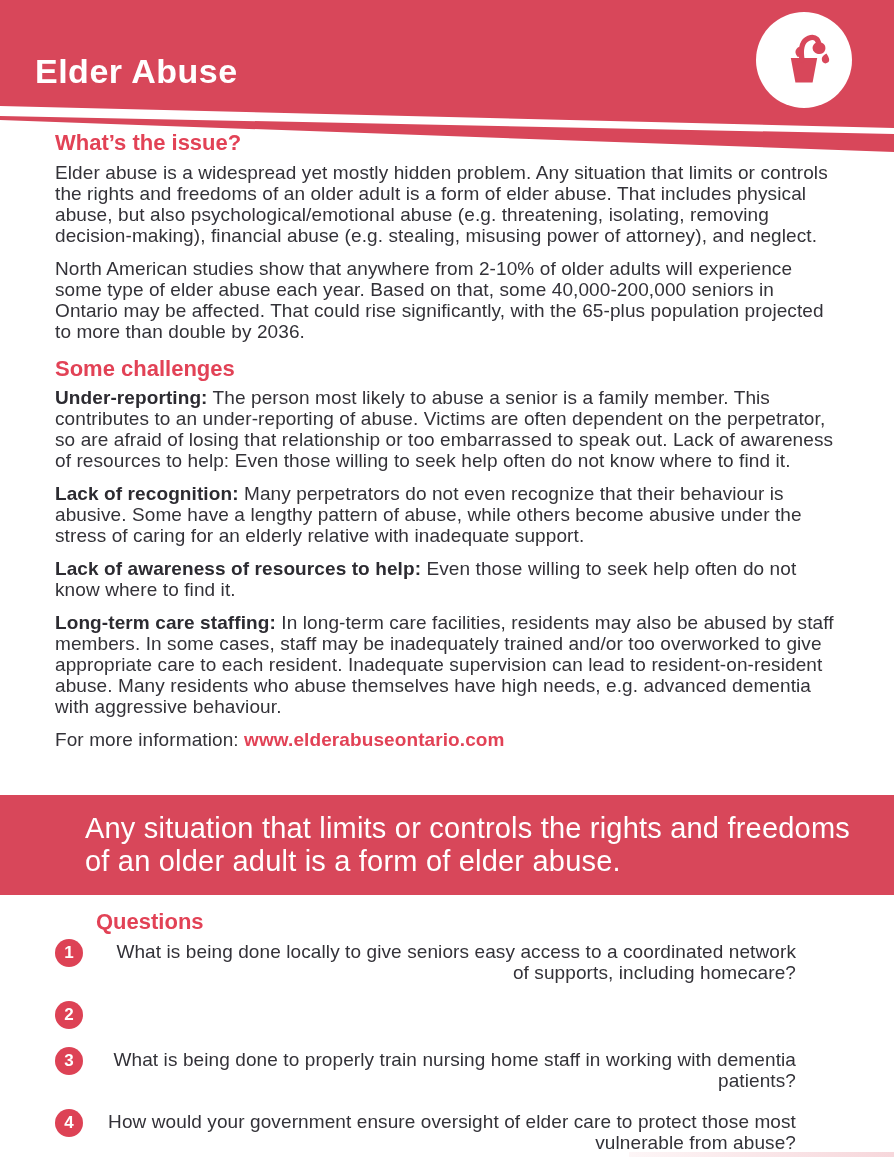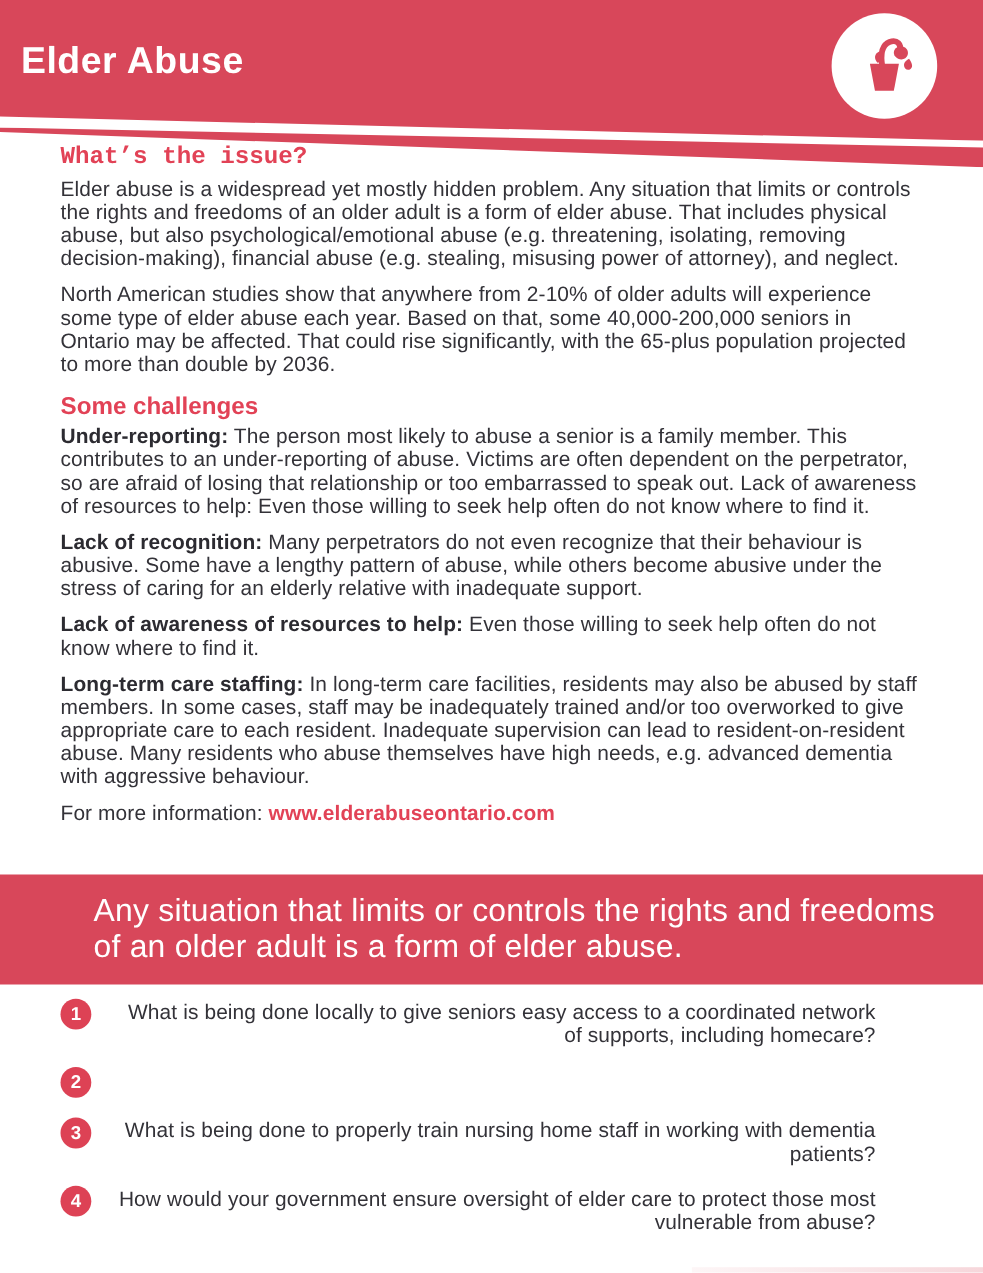--- a/index.html
+++ b/index.html
@@ -24,41 +24,41 @@
     position:absolute;top:0;left:0;width:894px;height:160px;
     background:var(--brand-red);
     clip-path:polygon(0 0,894px 0,894px 128px,0 106px);
   }
   .hero-wedge{
     position:absolute;top:0;left:0;width:894px;height:160px;
     background:var(--brand-red);
     clip-path:polygon(0 116px,894px 134px,894px 152px,0 120px);
   }
   .hero-title{
-    position:absolute;top:36px;left:19px;margin:0;
+    position:absolute;top:36px;left:19px;margin:16px;
     font-size:34px;font-weight:700;letter-spacing:.5px;color:#ffffff;
   }
   .hero-badge{
     position:absolute;top:12px;right:42px;
     width:96px;height:96px;border-radius:50%;
     background:#ffffff;
     display:flex;align-items:center;justify-content:center;
   }
   .hero-badge svg{width:66px;height:66px;}
   
   .content{
     height:666px;
     padding:0 40px 0 55px;
   }
   h2{
     margin:13px 0 6px 0;
     font-size:22px;line-height:27px;font-weight:700;
     color:var(--accent-red);
   }
-  .content h2:first-child{margin-top:3px;font-family:Liberation Mono, monospace;}
+  .content h2:first-child{margin-top:3px;}
   h2.challenges-heading{margin-bottom:5px;}
   .content p{
     margin:0 16px 12px 0;
     max-width:802px;
     font-size:19px;line-height:21px;
     letter-spacing:.1px;
   }
   .content p strong{font-weight:700;color:#2c2b31;}
   .link{color:var(--accent-red);font-weight:700;}
   
@@ -135,20 +135,21 @@
   <p><strong>Long-term care staffing:</strong> <span>In long-term care facilities, residents may also be abused by staff members. In some cases, staff may be inadequately trained and/or too overworked to give appropriate care to each resident. Inadequate supervision can lead to resident-on-resident abuse. Many residents who abuse themselves have high needs, e.g. advanced dementia with aggressive behaviour.</span></p>
 
   <p><span>For more information:</span> <span class="link">www.elderabuseontario.com</span></p>
 </main>
 
 <section class="banner">
   <p>Any situation that limits or controls the rights and freedoms of an older adult is a form of elder abuse.</p>
 </section>
 
 <section class="questions">
+  <h2>Questions</h2>
 
   <div class="q-row">
     <div class="q-num">1</div>
     <div class="q-text">What is being done locally to give seniors easy access to a coordinated network of supports, including homecare?</div>
   </div>
   <div class="q-row">
     <div class="q-num">2</div>
   </div>
   <div class="q-row">
     <div class="q-num">3</div>

